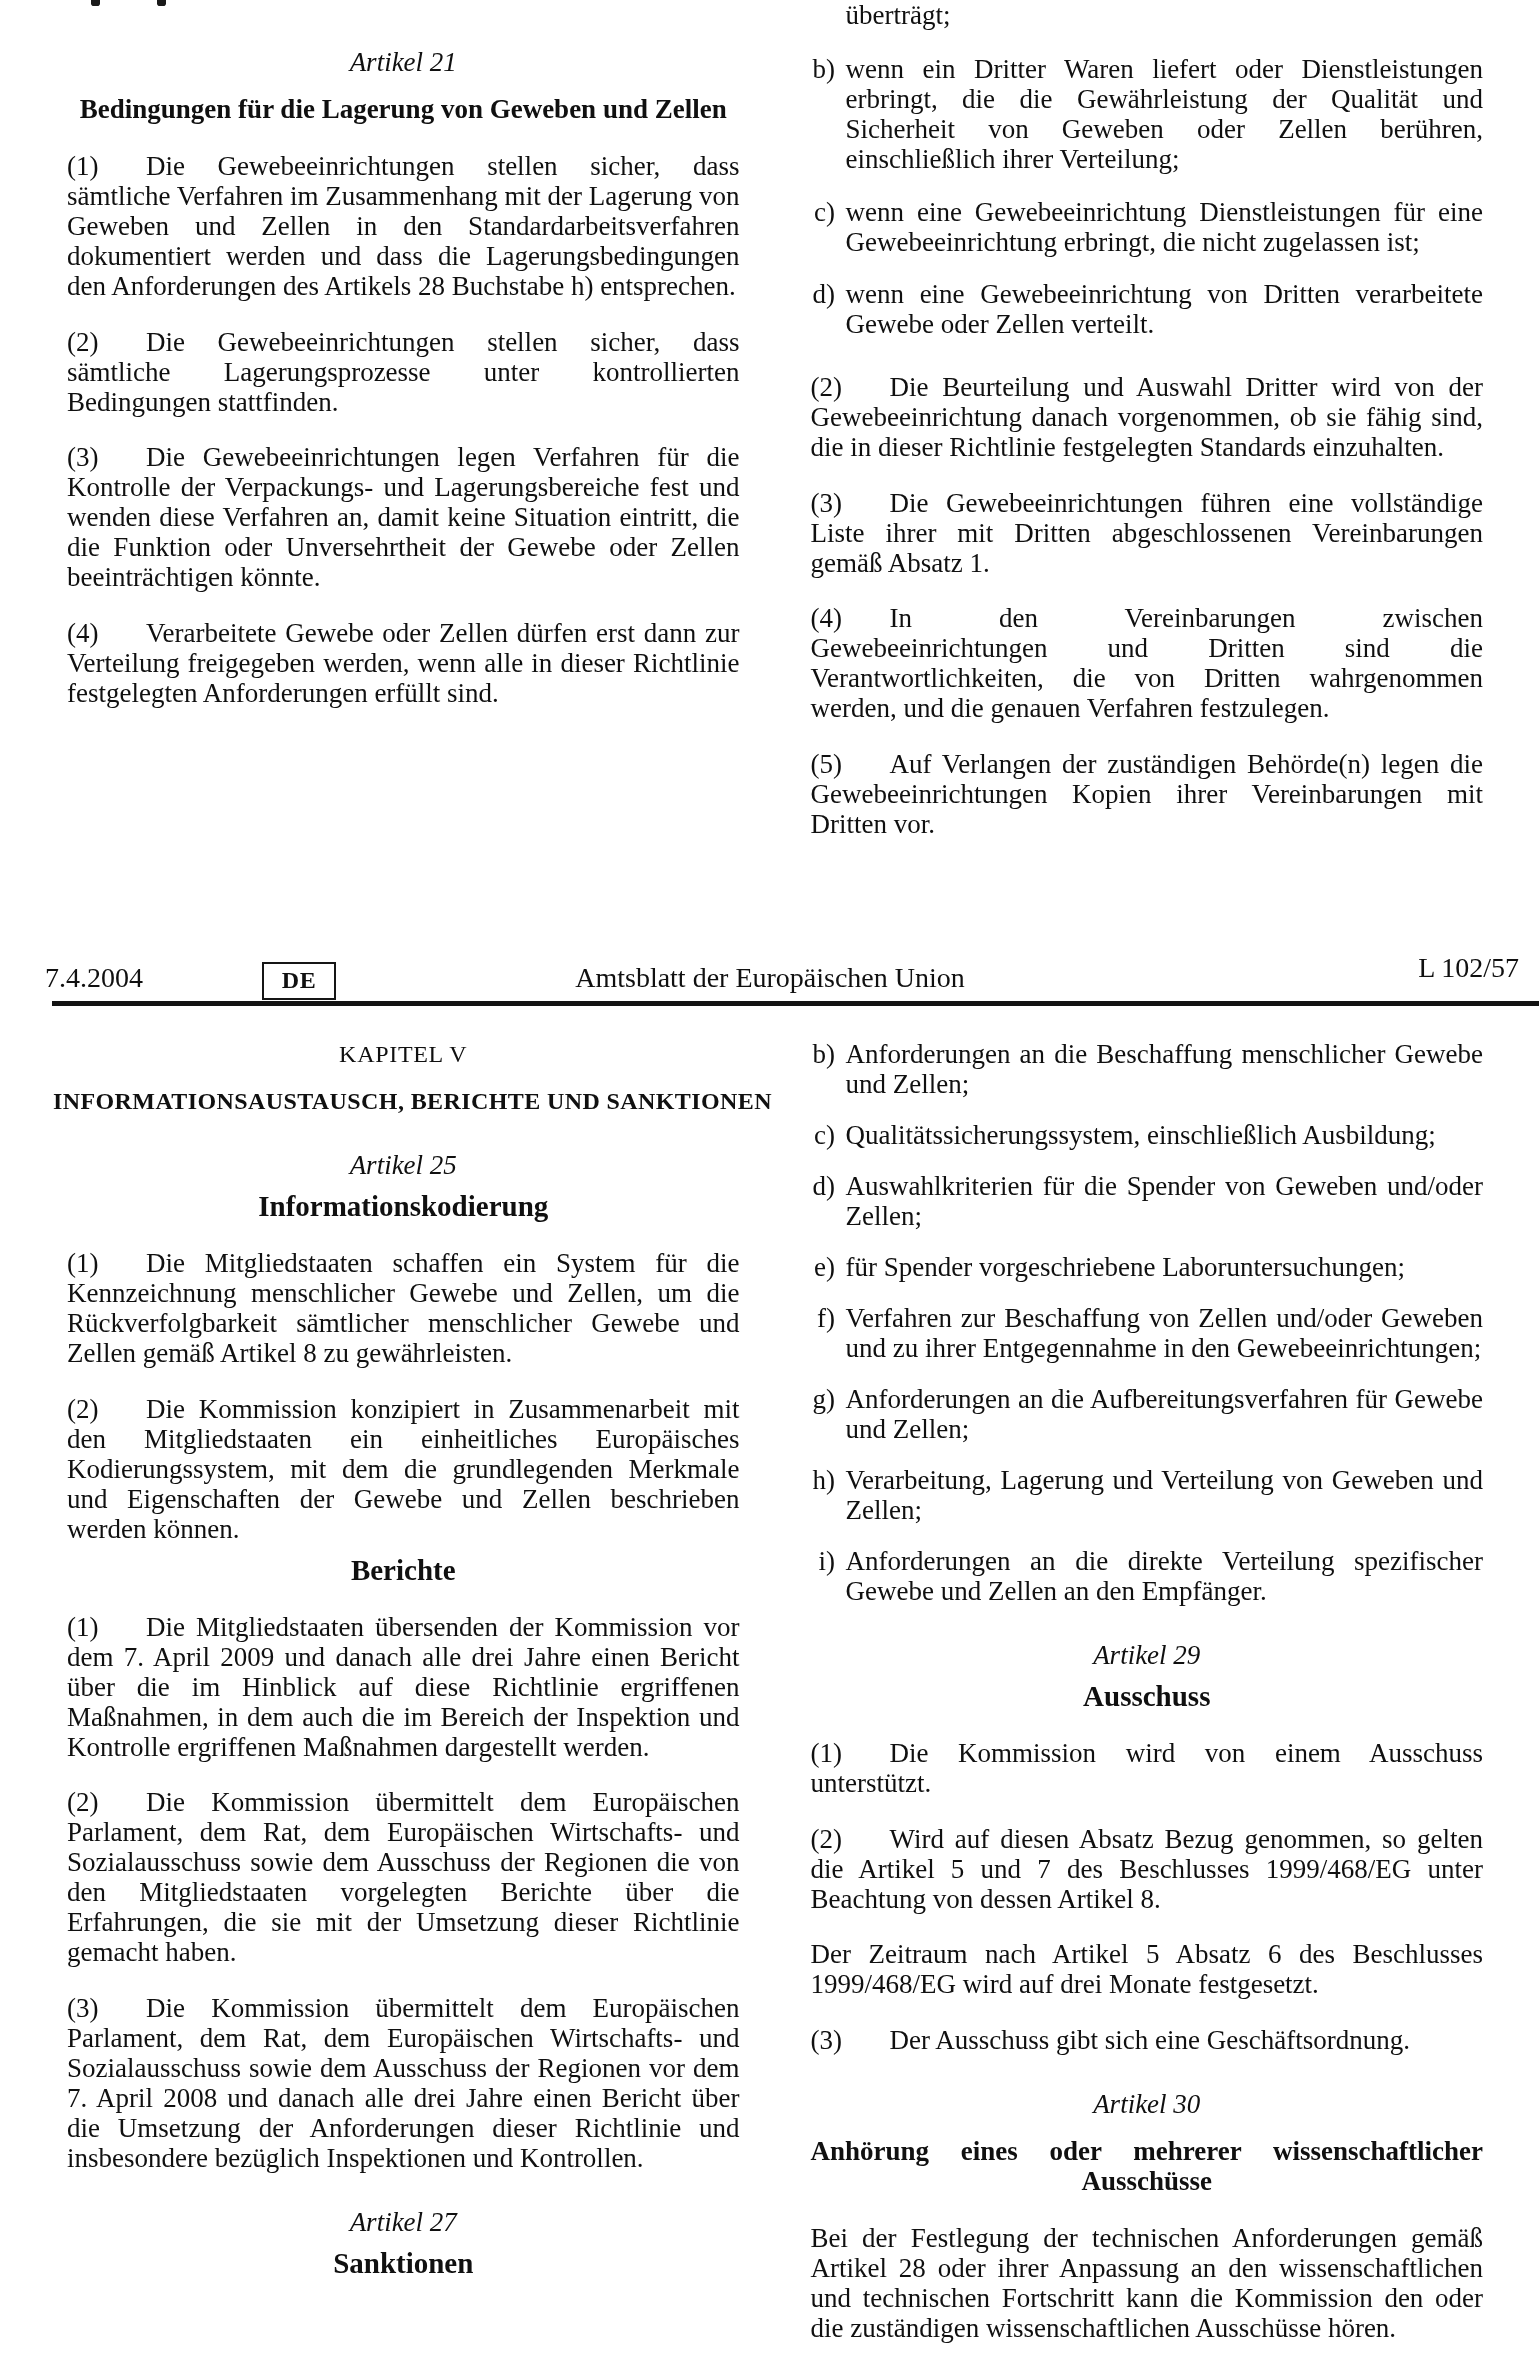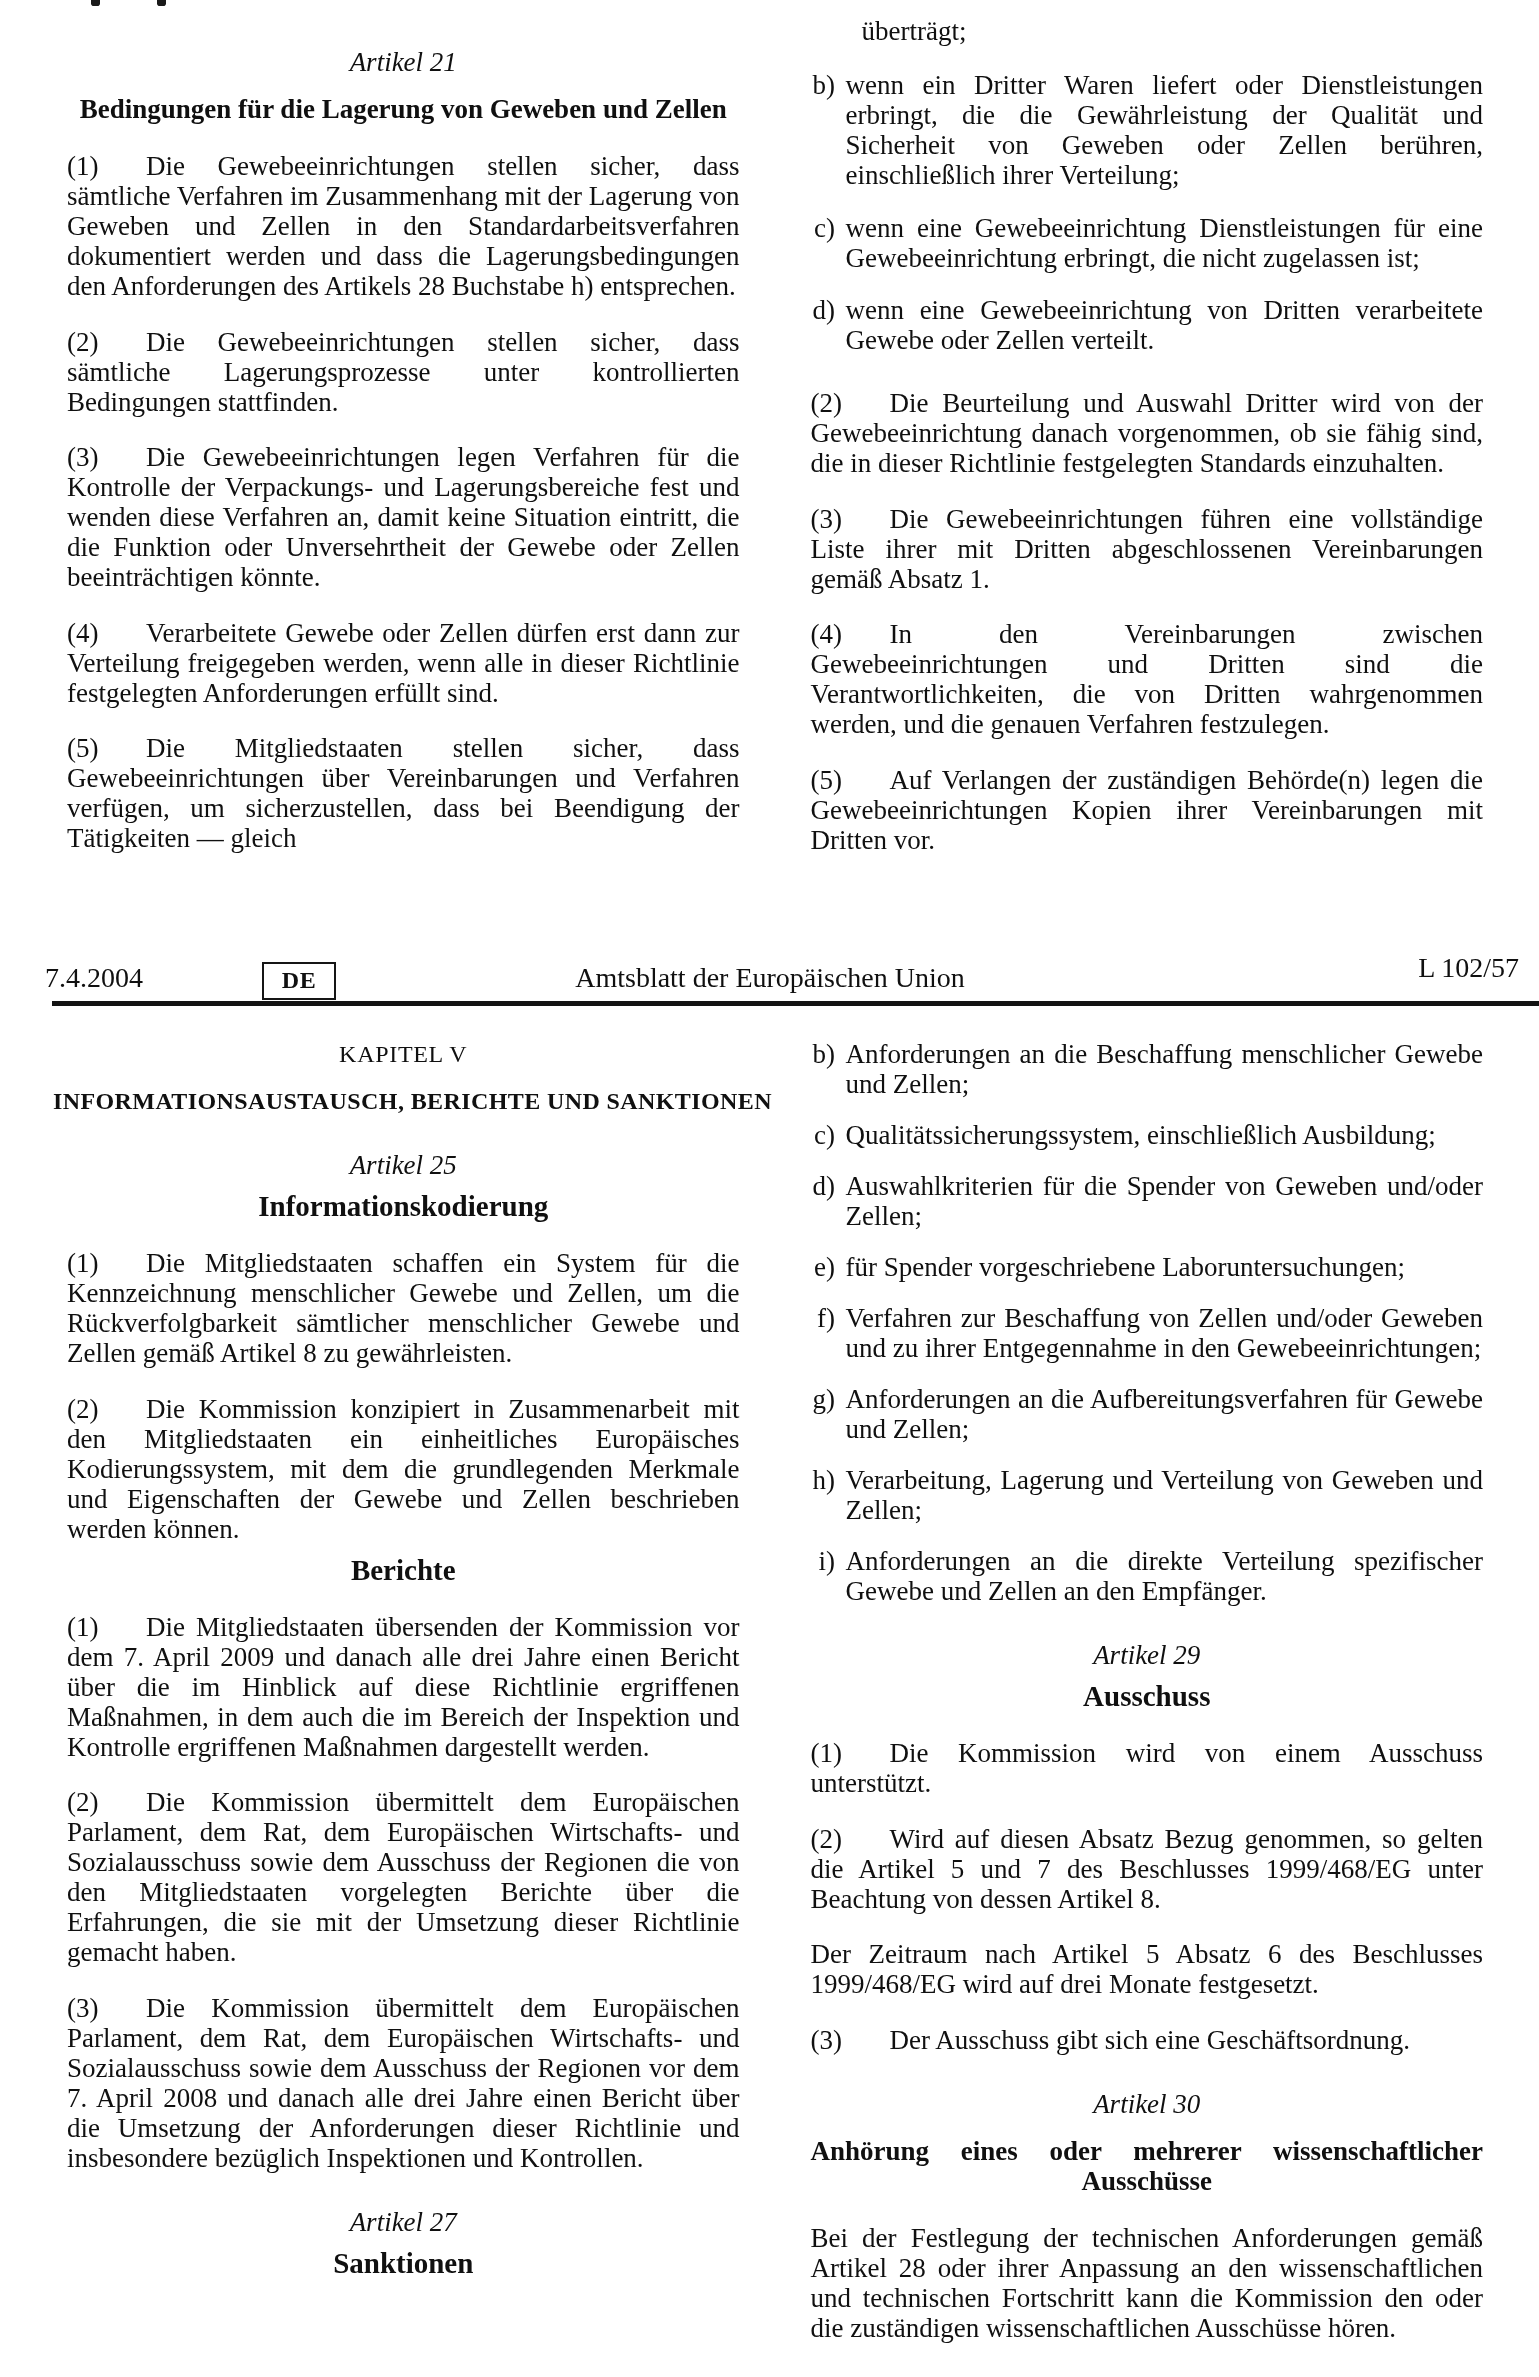--- a/index.html
+++ b/index.html
@@ -24,21 +24,21 @@
 
   .art { text-align:center; font-style:italic; margin:34px 0 0; }
   .art.first { margin-top:47px; }
   .a-title { text-align:center; font-weight:700; font-size:27px; white-space:nowrap; margin:17px -10.6px 0; }
   .sub { text-align:center; font-weight:700; font-size:29px; margin:11px 0 0; }
 
   .para { text-align:justify; margin:25.5px 0 0; hyphens:auto; }
   .para.lead { margin-top:27px; }
   .pnum { display:inline-block; width:79px; }
 
-  .cont { padding-left:35px; margin:16px; }
+  .cont { padding-left:35px; margin:0; }
   .item { text-align:justify; margin:22.7px 0 0; padding-left:35px; hyphens:auto; }
   .item.first { margin-top:24px; }
   .lnum { display:inline-block; width:35px; margin-left:-35px; text-align:right; padding-right:10.6px; box-sizing:border-box; }
   .bottom-section .item { margin-top:21px; }
   .bottom-section .item.first { margin-top:33px; }
   .para.after-items { margin-top:33px; }
 
   .oj-header { position:relative; height:40px; }
   .h-date { position:absolute; left:45px; bottom:1.4px; font-size:28px; }
   .h-lang {
@@ -64,21 +64,20 @@
   <span class="frag f2"></span>
 
   <section class="cols top-section">
     <div class="col">
       <p class="art first">Artikel 21</p>
       <p class="a-title">Bedingungen für die Lagerung von Geweben und Zellen</p>
       <p class="para lead"><span class="pnum">(1)</span><span>Die Gewebeeinrichtungen stellen sicher, dass sämtliche Verfahren im Zusammenhang mit der Lagerung von Geweben und Zellen in den Standardarbeitsverfahren dokumentiert werden und dass die Lagerungsbedingungen den Anforderungen des Artikels 28 Buchstabe h) entsprechen.</span></p>
       <p class="para"><span class="pnum">(2)</span><span>Die Gewebeeinrichtungen stellen sicher, dass sämtliche Lagerungsprozesse unter kontrollierten Bedingungen stattfinden.</span></p>
       <p class="para"><span class="pnum">(3)</span><span>Die Gewebeeinrichtungen legen Verfahren für die Kontrolle der Verpackungs- und Lagerungsbereiche fest und wenden diese Verfahren an, damit keine Situation eintritt, die die Funktion oder Unversehrtheit der Gewebe oder Zellen beeinträchtigen könnte.</span></p>
       <p class="para"><span class="pnum">(4)</span><span>Verarbeitete Gewebe oder Zellen dürfen erst dann zur Verteilung freigegeben werden, wenn alle in dieser Richtlinie festgelegten Anforderungen erfüllt sind.</span></p>
-      <p class="para"><span class="pnum">(5)</span><span>Die Mitgliedstaaten stellen sicher, dass Gewebeeinrichtungen über Vereinbarungen und Verfahren verfügen, um sicherzustellen, dass bei Beendigung der Tätigkeiten — gleich</span></p>
     </div>
     <div class="col">
       <p class="cont">überträgt;</p>
       <div class="item first"><span class="lnum">b)</span><span>wenn ein Dritter Waren liefert oder Dienstleistungen erbringt, die die Gewährleistung der Qualität und Sicherheit von Geweben oder Zellen berühren, einschließlich ihrer Verteilung;</span></div>
       <div class="item"><span class="lnum">c)</span><span>wenn eine Gewebeeinrichtung Dienstleistungen für eine Gewebeeinrichtung erbringt, die nicht zugelassen ist;</span></div>
       <div class="item"><span class="lnum">d)</span><span>wenn eine Gewebeeinrichtung von Dritten verarbeitete Gewebe oder Zellen verteilt.</span></div>
       <p class="para after-items"><span class="pnum">(2)</span><span>Die Beurteilung und Auswahl Dritter wird von der Gewebeeinrichtung danach vorgenommen, ob sie fähig sind, die in dieser Richtlinie festgelegten Standards einzuhalten.</span></p>
       <p class="para"><span class="pnum">(3)</span><span>Die Gewebeeinrichtungen führen eine vollständige Liste ihrer mit Dritten abgeschlossenen Vereinbarungen gemäß Absatz 1.</span></p>
       <p class="para"><span class="pnum">(4)</span><span>In den Vereinbarungen zwischen Gewebeeinrichtungen und Dritten sind die Verantwortlichkeiten, die von Dritten wahrgenommen werden, und die genauen Verfahren festzulegen.</span></p>
       <p class="para"><span class="pnum">(5)</span><span>Auf Verlangen der zuständigen Behörde(n) legen die Gewebeeinrichtungen Kopien ihrer Vereinbarungen mit Dritten vor.</span></p>

